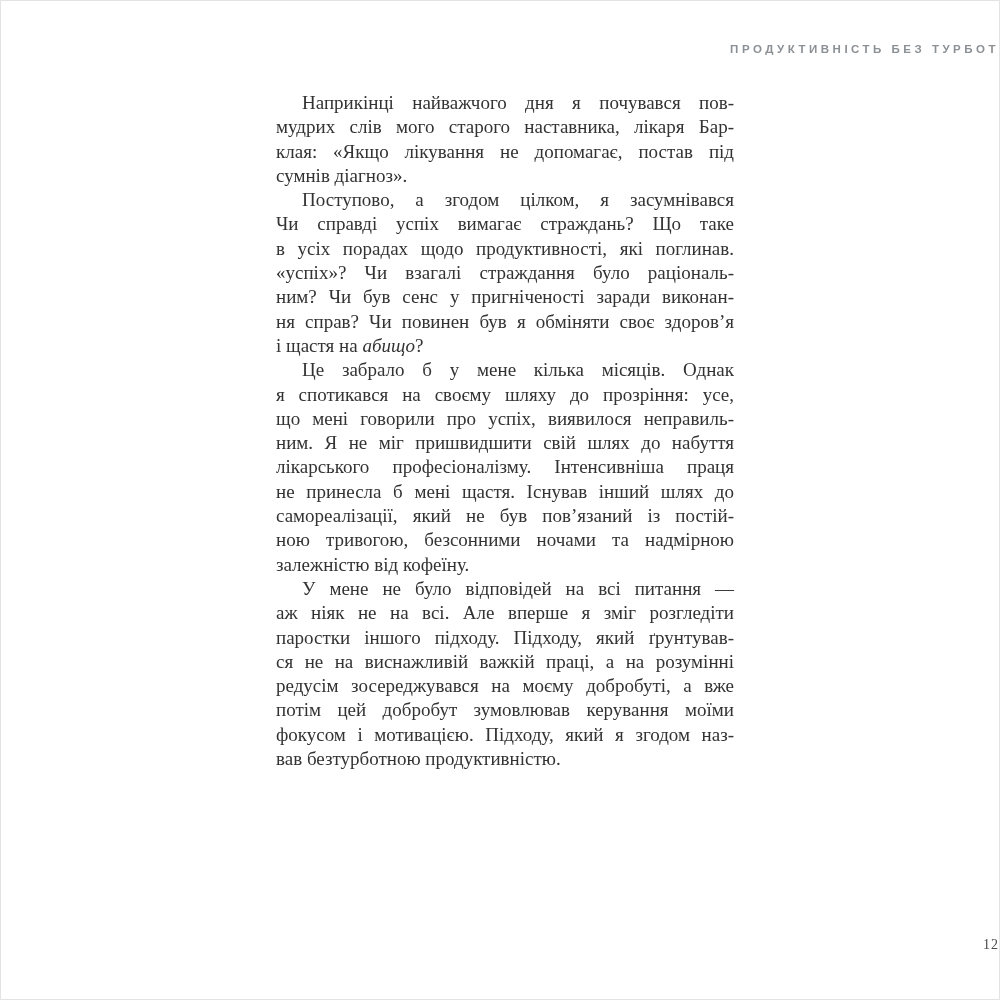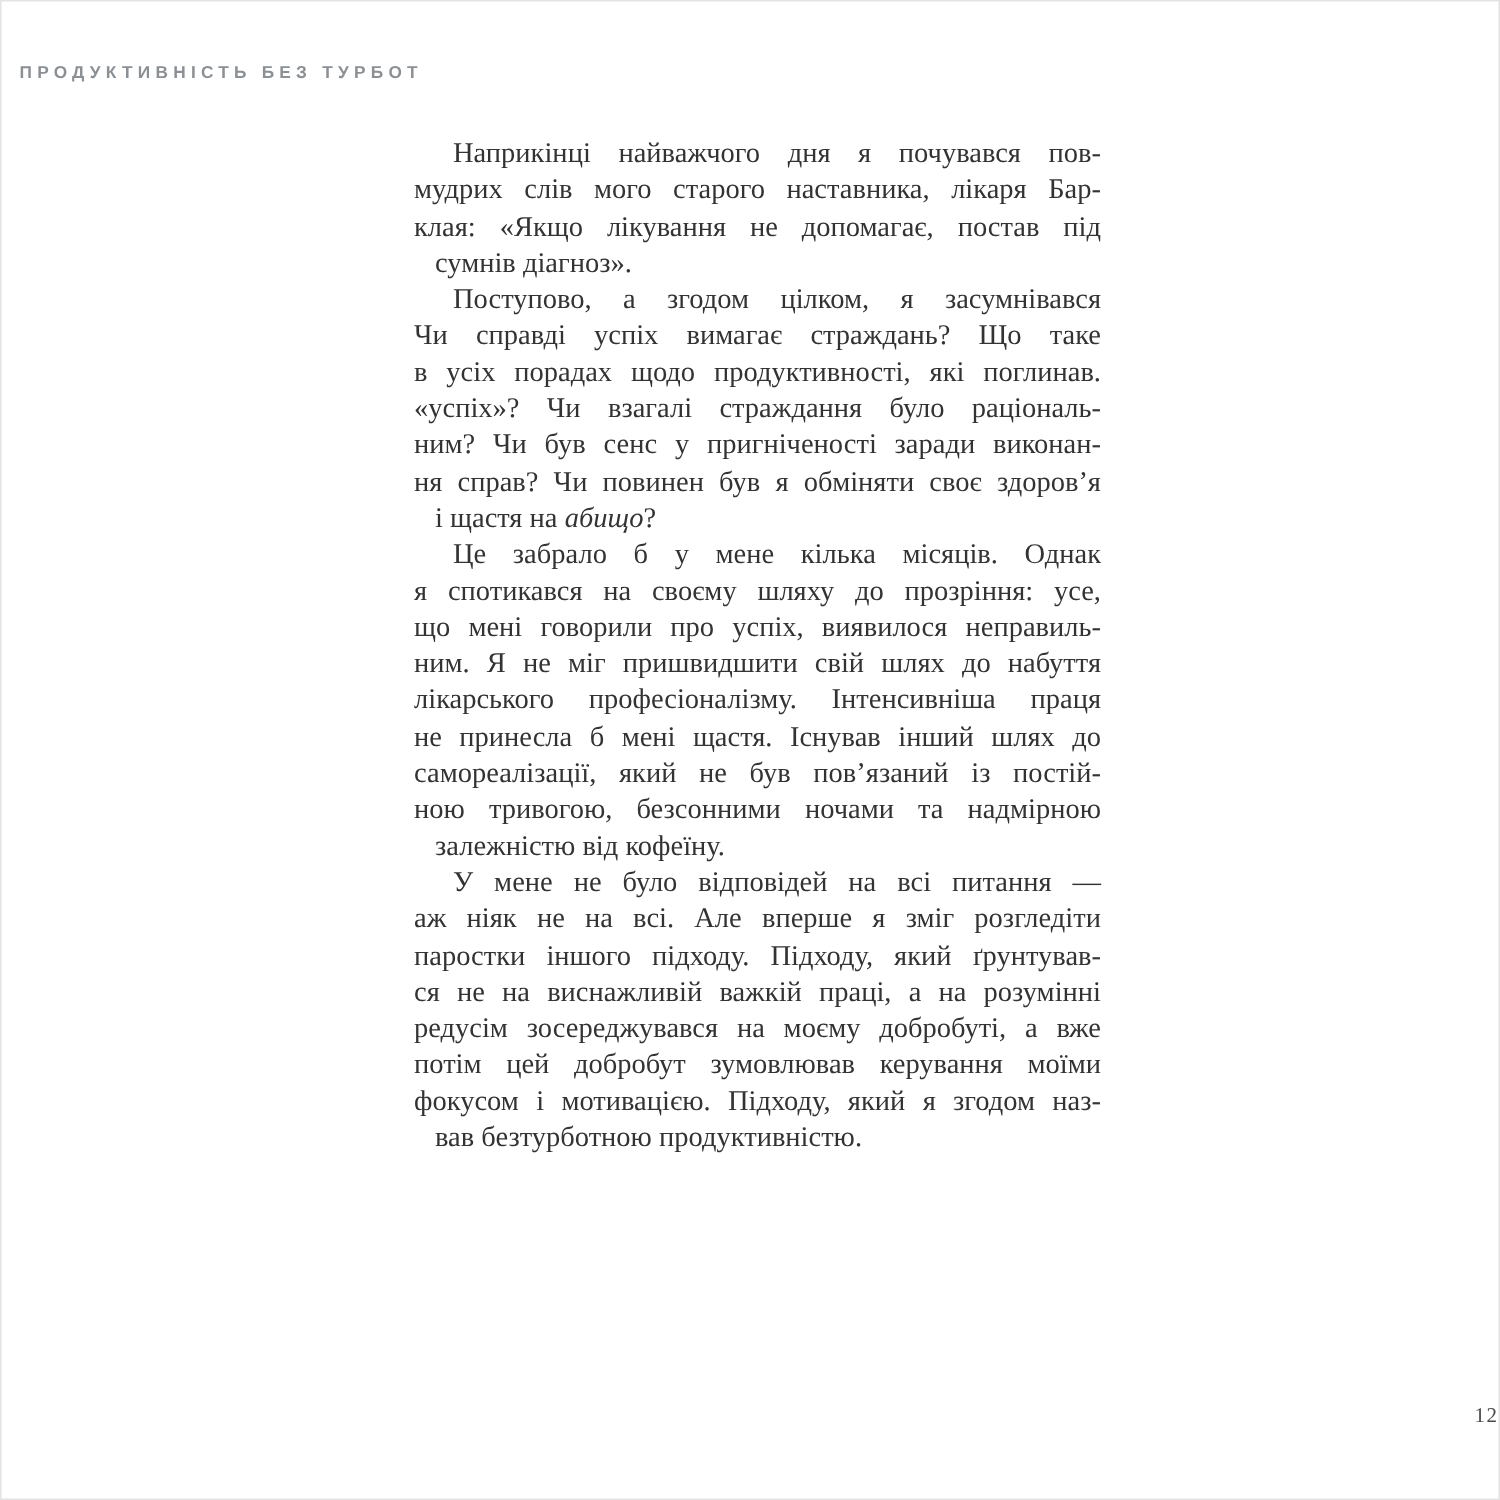--- a/index.html
+++ b/index.html
@@ -11,42 +11,42 @@
   .page {
     position: relative;
     width: 998px; height: 998px;
     background: var(--page-bg, #ffffff);
     border: 1px solid #e3e3e3;
     overflow: hidden;
   }
   .running-header {
     position: absolute;
     top: 42px; left: 0; right: 0;
-    text-align: left;
+    text-align: right;
     font-family: "Liberation Sans", sans-serif;
     font-size: 11.5px;
     font-weight: bold;
     letter-spacing: 3.5px;
     color: var(--header-color, #8b9095);
     padding-left: 12px;
   }
   .page-body {
     position: absolute;
     left: 275px; top: 90px;
     width: 458px;
     font-size: 19px;
     line-height: 24.3px;
     color: var(--text-color, #333333);
   }
   .line {
     text-align: justify;
     text-align-last: justify;
     white-space: normal;
   }
-  .line.last { text-align-last: left; margin-left: 14px; }
+  .line.last { text-align-last: left; }
   .line.indent { text-indent: 26px; }
   .line em { font-style: italic; }
   .page-number {
     position: absolute;
     top: 936px; left: 0; right: 0;
     text-align: right;
     font-family: "Liberation Serif", serif;
     font-size: 14px;
     letter-spacing: 1px;
     color: var(--folio-color, #4a4a4a);

